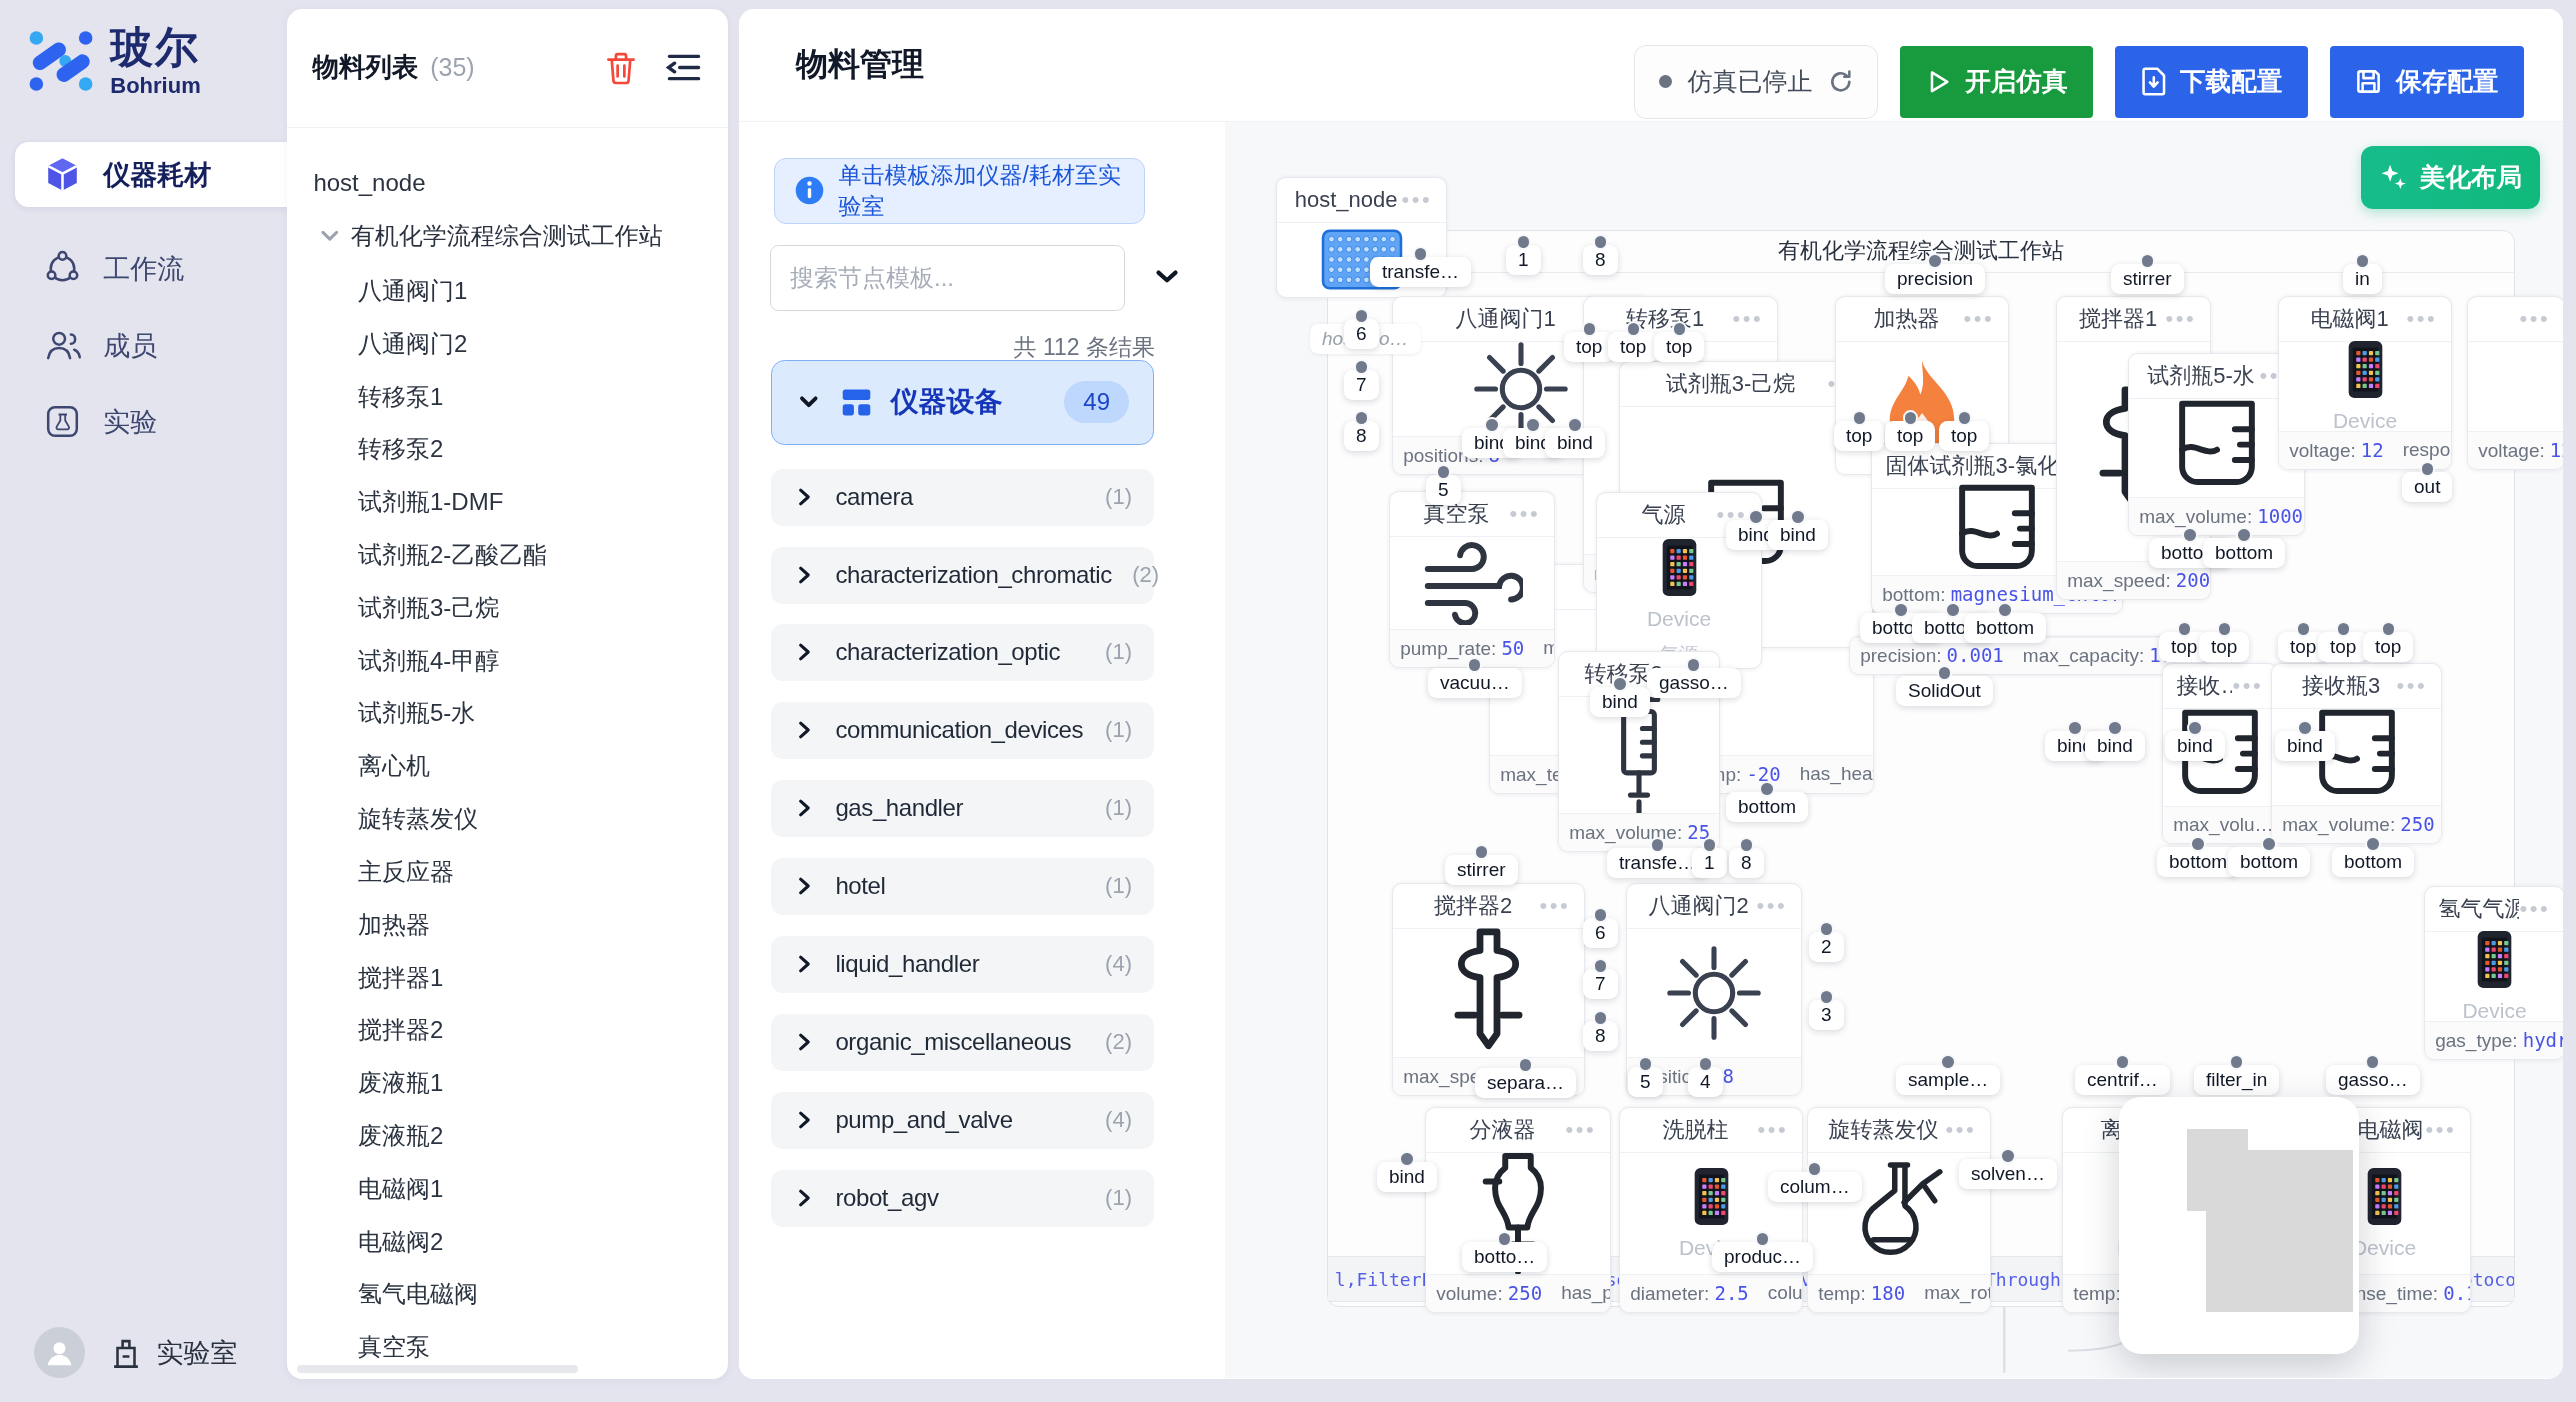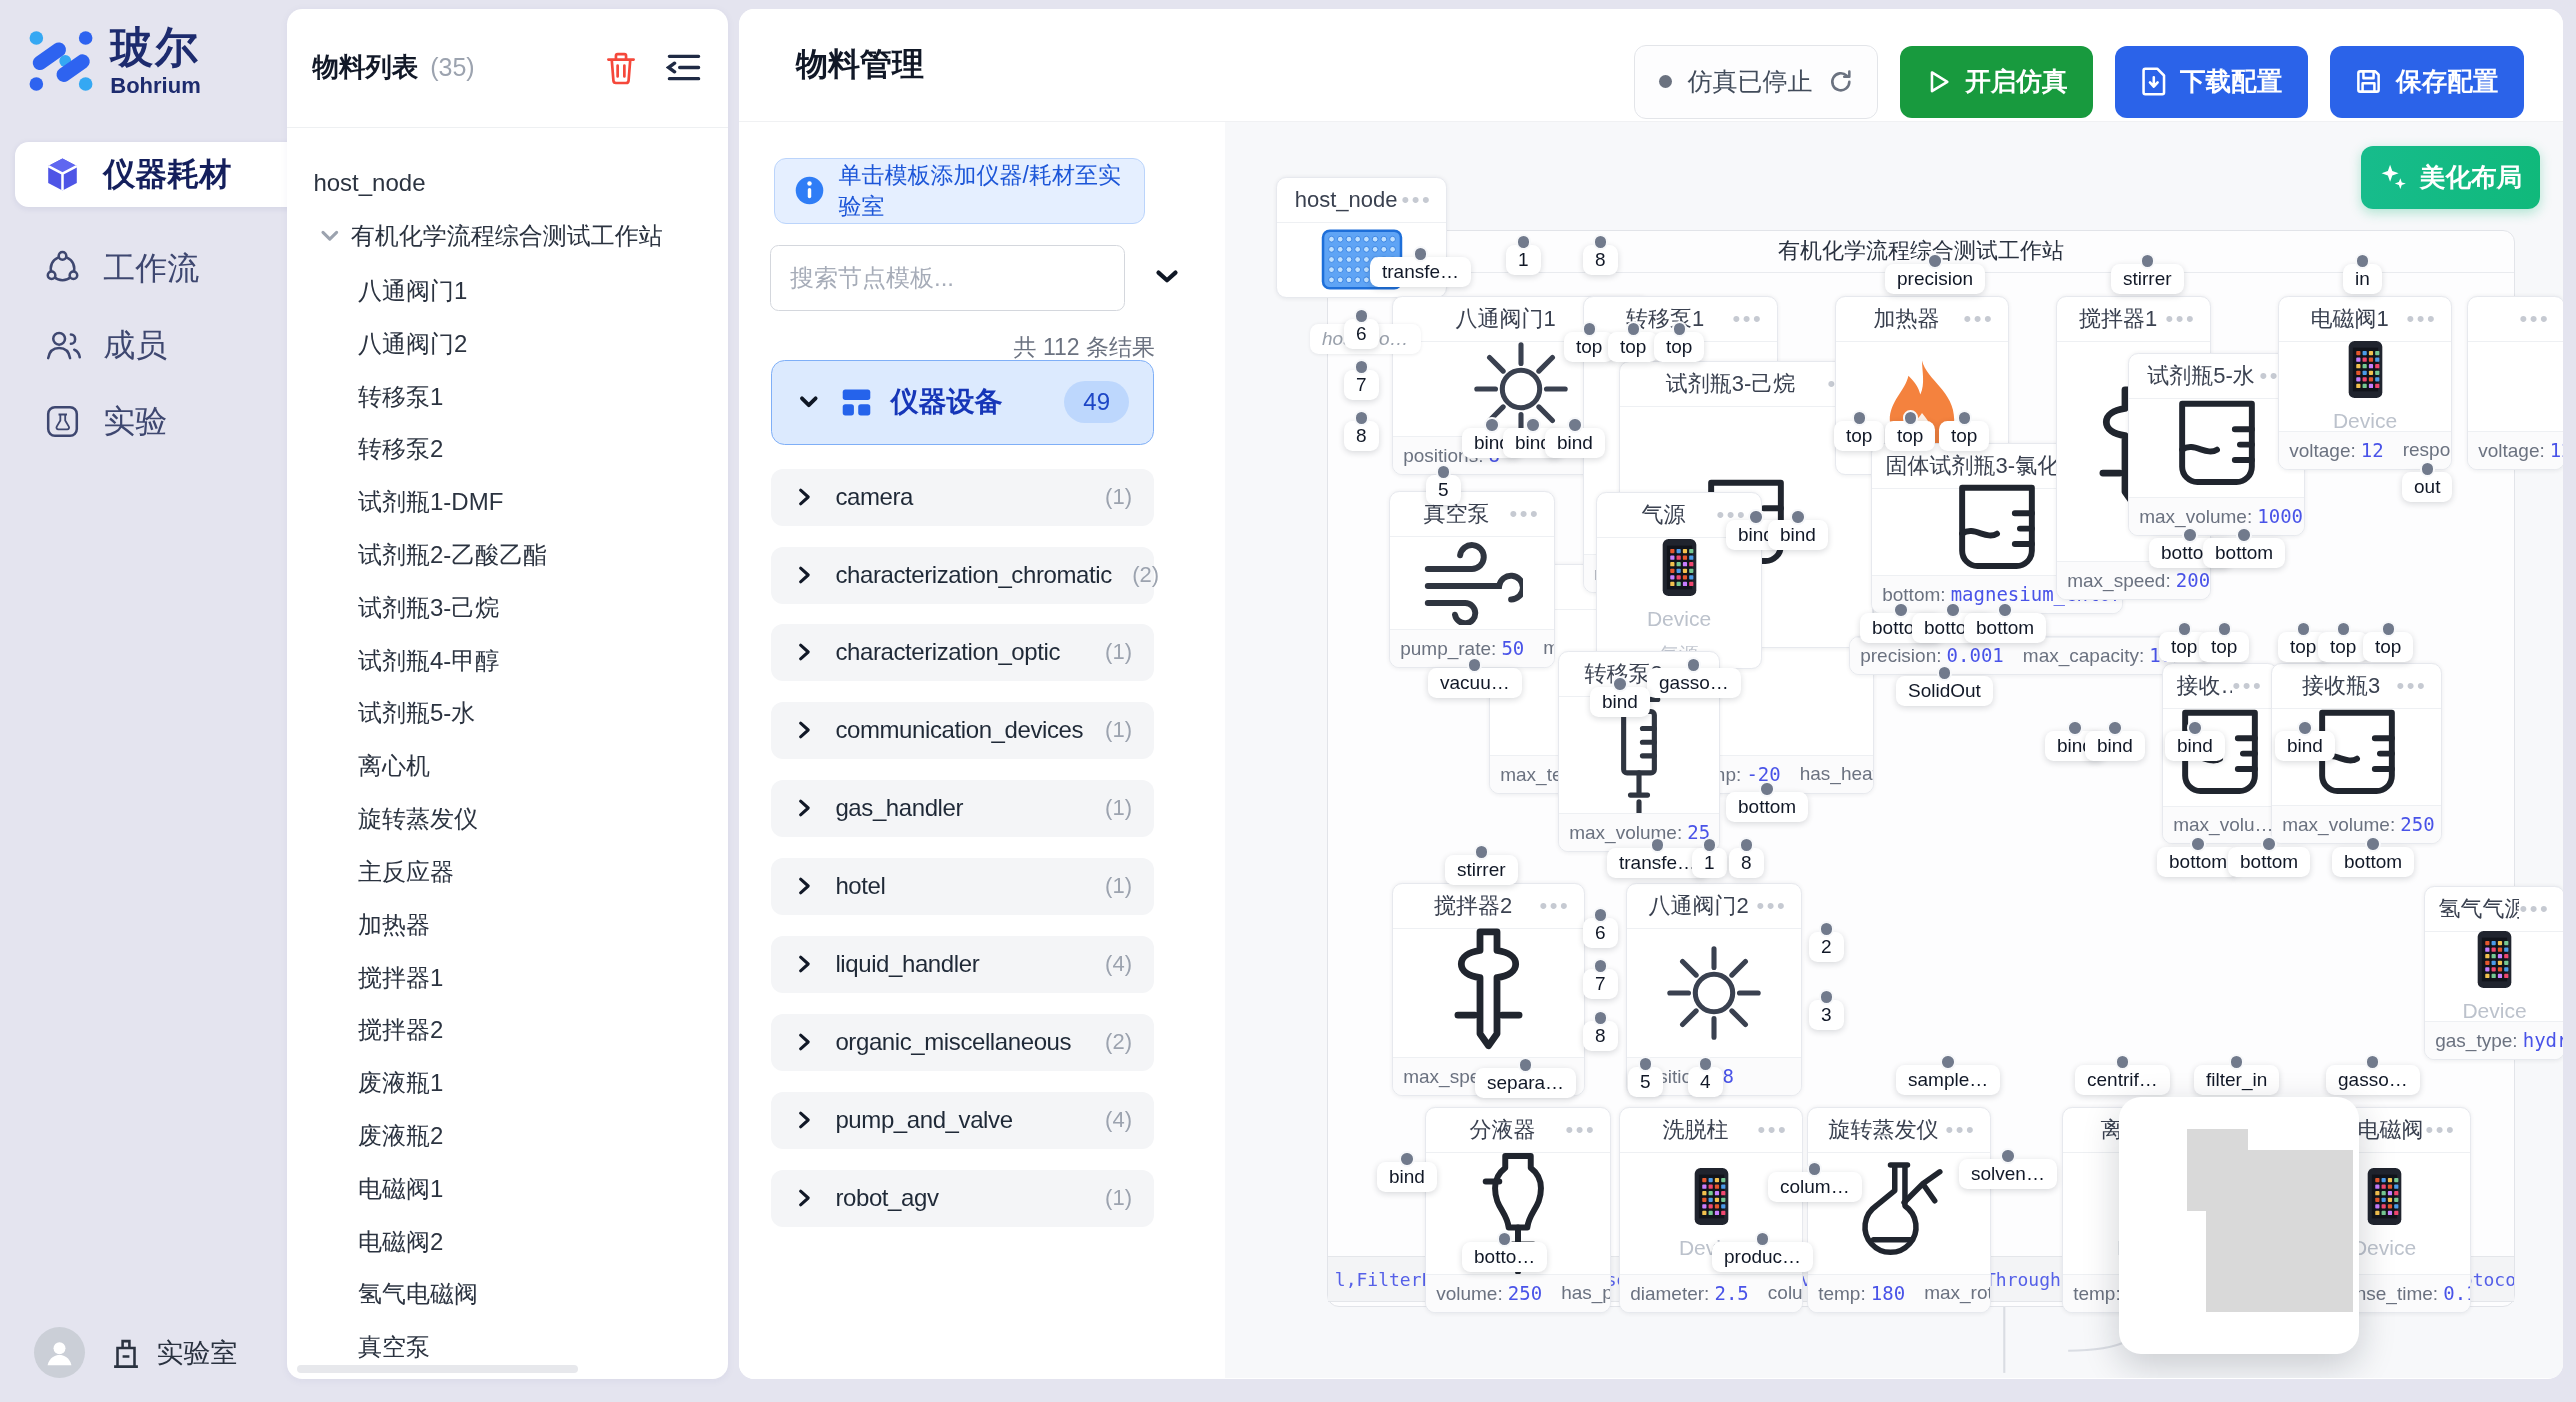--- a/index.html
+++ b/index.html
@@ -12,21 +12,21 @@
   }
   .mono{font-family:"DejaVu Sans Mono",monospace;}
   
   #sidebar{position:absolute;left:0;top:0;width:285px;height:1402px;}
   #logo{position:absolute;left:27px;top:25.6px;display:flex;align-items:center;gap:15.3px;}
   #logo .wordmark{display:flex;flex-direction:column;line-height:1;}
   #logo .cn{font-size:43px;font-weight:bold;color:#1D2B6E;letter-spacing:1.7px;}
   #logo .en{font-size:22px;font-weight:bold;color:#1D2B6E;margin-top:6.8px;}
   .nav-item{position:absolute;left:15.3px;width:304px;height:65px;border-radius:13.6px;
     display:flex;align-items:center;gap:22px;padding-left:29px;box-sizing:border-box;
-    color:#3E4770;font-size:32px;cursor:pointer;}
+    color:#3E4770;font-size:27px;cursor:pointer;}
   .nav-item.active{background:#FFFFFF;color:#141F5C;font-weight:bold;box-shadow:0 1.7px 6.8px rgba(30,41,120,.08);}
   .nav-icon{width:37px;height:37px;display:flex;align-items:center;justify-content:center;}
   #sidebar-footer{position:absolute;left:34px;bottom:24px;display:flex;align-items:center;gap:24px;}
   #avatar{width:51px;height:51px;border-radius:50%;background:#CBCFD7;display:flex;align-items:center;justify-content:center;}
   #lab-entry{display:flex;align-items:center;gap:13.6px;font-size:27px;color:#2A3240;cursor:pointer;}
   
   .card{position:absolute;background:#fff;border-radius:15.3px;}
   #materials{left:287px;top:8.5px;width:441px;height:1370px;box-shadow:0 1.7px 8.5px rgba(30,41,120,.05);overflow:hidden;}
   #materials-header{height:119px;display:flex;align-items:center;padding:0 25.6px;box-sizing:border-box;border-bottom:0.9px solid #EEF0F2;}
   #materials-title{font-size:26.4px;font-weight:bold;color:#111827;}
@@ -37,21 +37,21 @@
   .tree-row{position:absolute;height:37px;display:flex;align-items:center;font-size:24px;color:#2B3340;white-space:nowrap;cursor:pointer;}
   .tree-chevron{width:29px;height:29px;margin-right:6.8px;display:flex;align-items:center;justify-content:center;}
   #materials-hscroll{position:absolute;left:10.2px;bottom:5.1px;width:281px;height:8.5px;border-radius:4.3px;background:#E7E8EC;}
   
   #main{left:739px;top:8.5px;width:1824px;height:1370px;overflow:hidden;}
   #main-header{position:absolute;left:0;top:0;right:0;height:112px;background:#fff;border-bottom:0.9px solid #F0F1F3;display:flex;align-items:center;z-index:5;padding-left:8px;}
   #page-title{font-size:32px;font-weight:bold;color:#111827;margin-left:49px;}
   #header-actions{position:absolute;right:39px;top:36px;display:flex;align-items:center;gap:22px;}
   #sim-status{height:72px;border:0.9px solid #E3E5E9;background:#FDFDFE;border-radius:12px;display:flex;align-items:center;gap:15.3px;padding:0 24px;font-size:25px;color:#414B5A;cursor:default;}
   #sim-status .dot{width:13.6px;height:13.6px;border-radius:50%;background:#6B7280;}
-  .btn{height:72px;border-radius:12px;display:flex;align-items:center;gap:13.6px;padding:0 25.6px;font-size:25.6px;font-weight:bold;color:#fff;cursor:pointer;box-sizing:border-box;}
+  .btn{height:72px;border-radius:4px;display:flex;align-items:center;gap:13.6px;padding:0 25.6px;font-size:25.6px;font-weight:bold;color:#fff;cursor:pointer;box-sizing:border-box;}
   .btn.green{background:#189A3E;}
   .btn.blue{background:#2B63E9;}
   
   #template-panel{position:absolute;left:0;top:112px;width:486px;bottom:0;background:#fff;z-index:4;}
   #info-banner{position:absolute;left:35px;top:37px;width:371px;height:66px;box-sizing:border-box;background:#E5EFFF;border:1.7px solid #BBD4FB;border-radius:12px;display:flex;align-items:center;gap:13.6px;padding:0 19px;font-size:23px;color:#1C56D8;}
   #search-box{position:absolute;left:31px;top:124px;width:355px;height:66px;box-sizing:border-box;border:1.7px solid #D4D7DD;border-radius:8.5px;display:flex;align-items:center;padding:0 17px;}
   #search-box input{border:none;outline:none;font-size:24px;color:#374151;width:100%;font-family:inherit;background:transparent;}
   #search-box input::placeholder{color:#A6ACB8;}
   #tpl-collapse{position:absolute;left:411px;top:138px;cursor:pointer;}
   #result-count{position:absolute;right:70px;top:211px;font-size:23px;color:#6B7280;}

